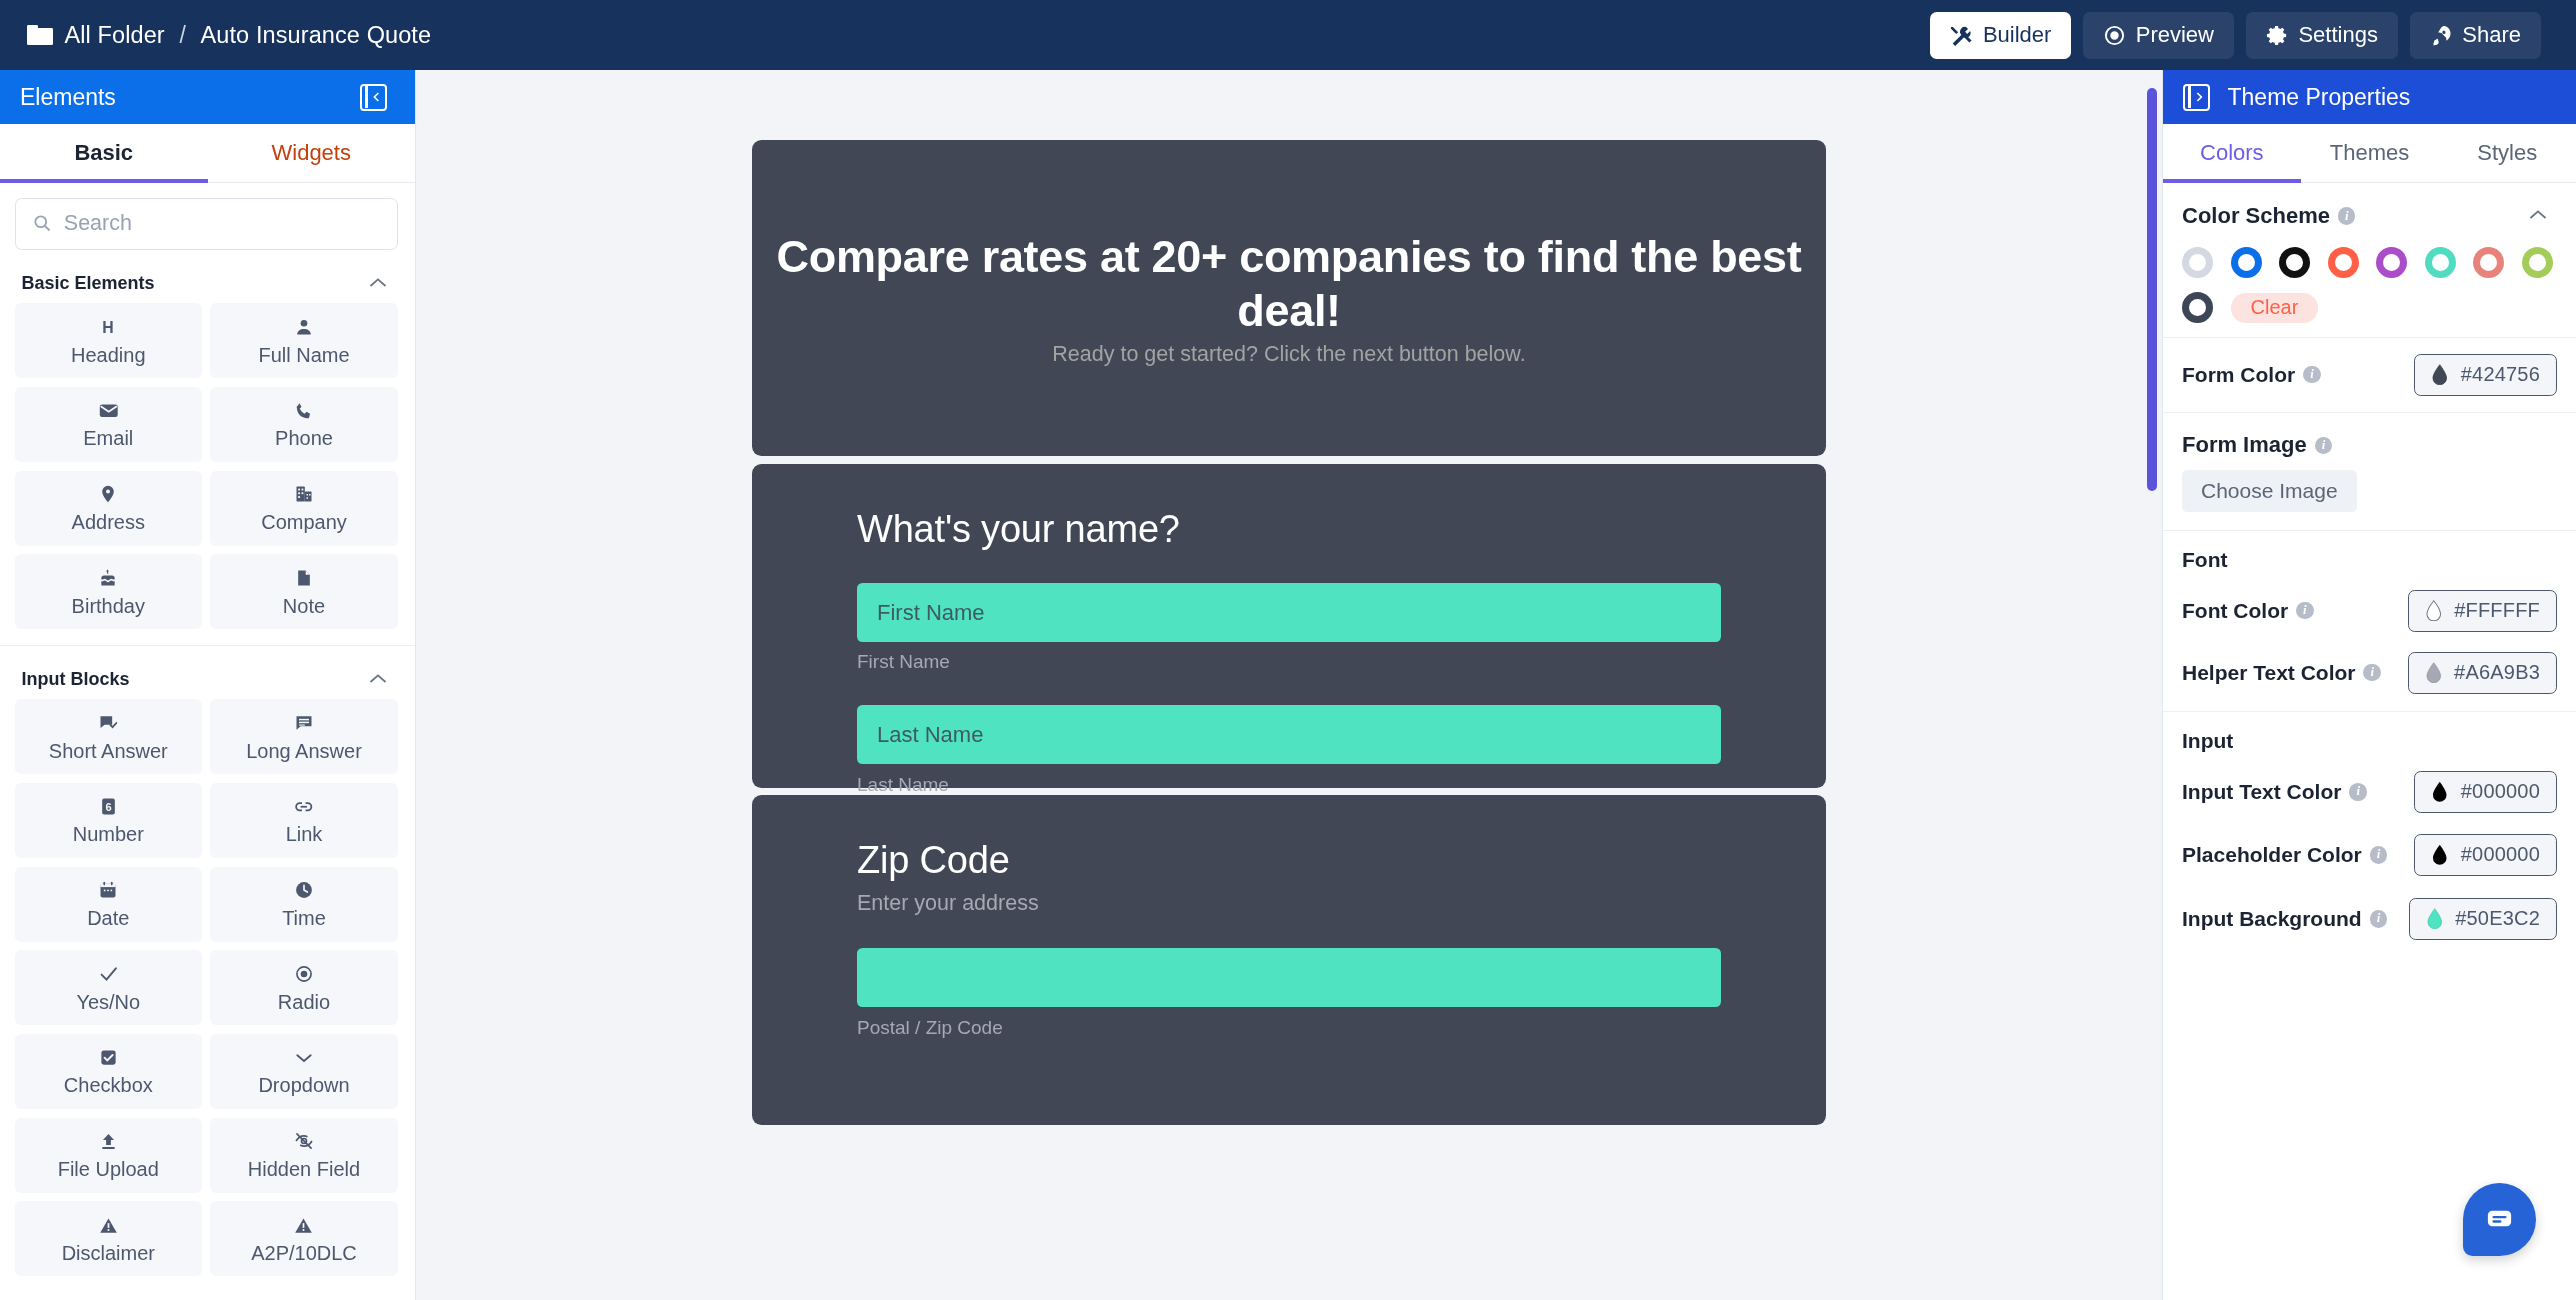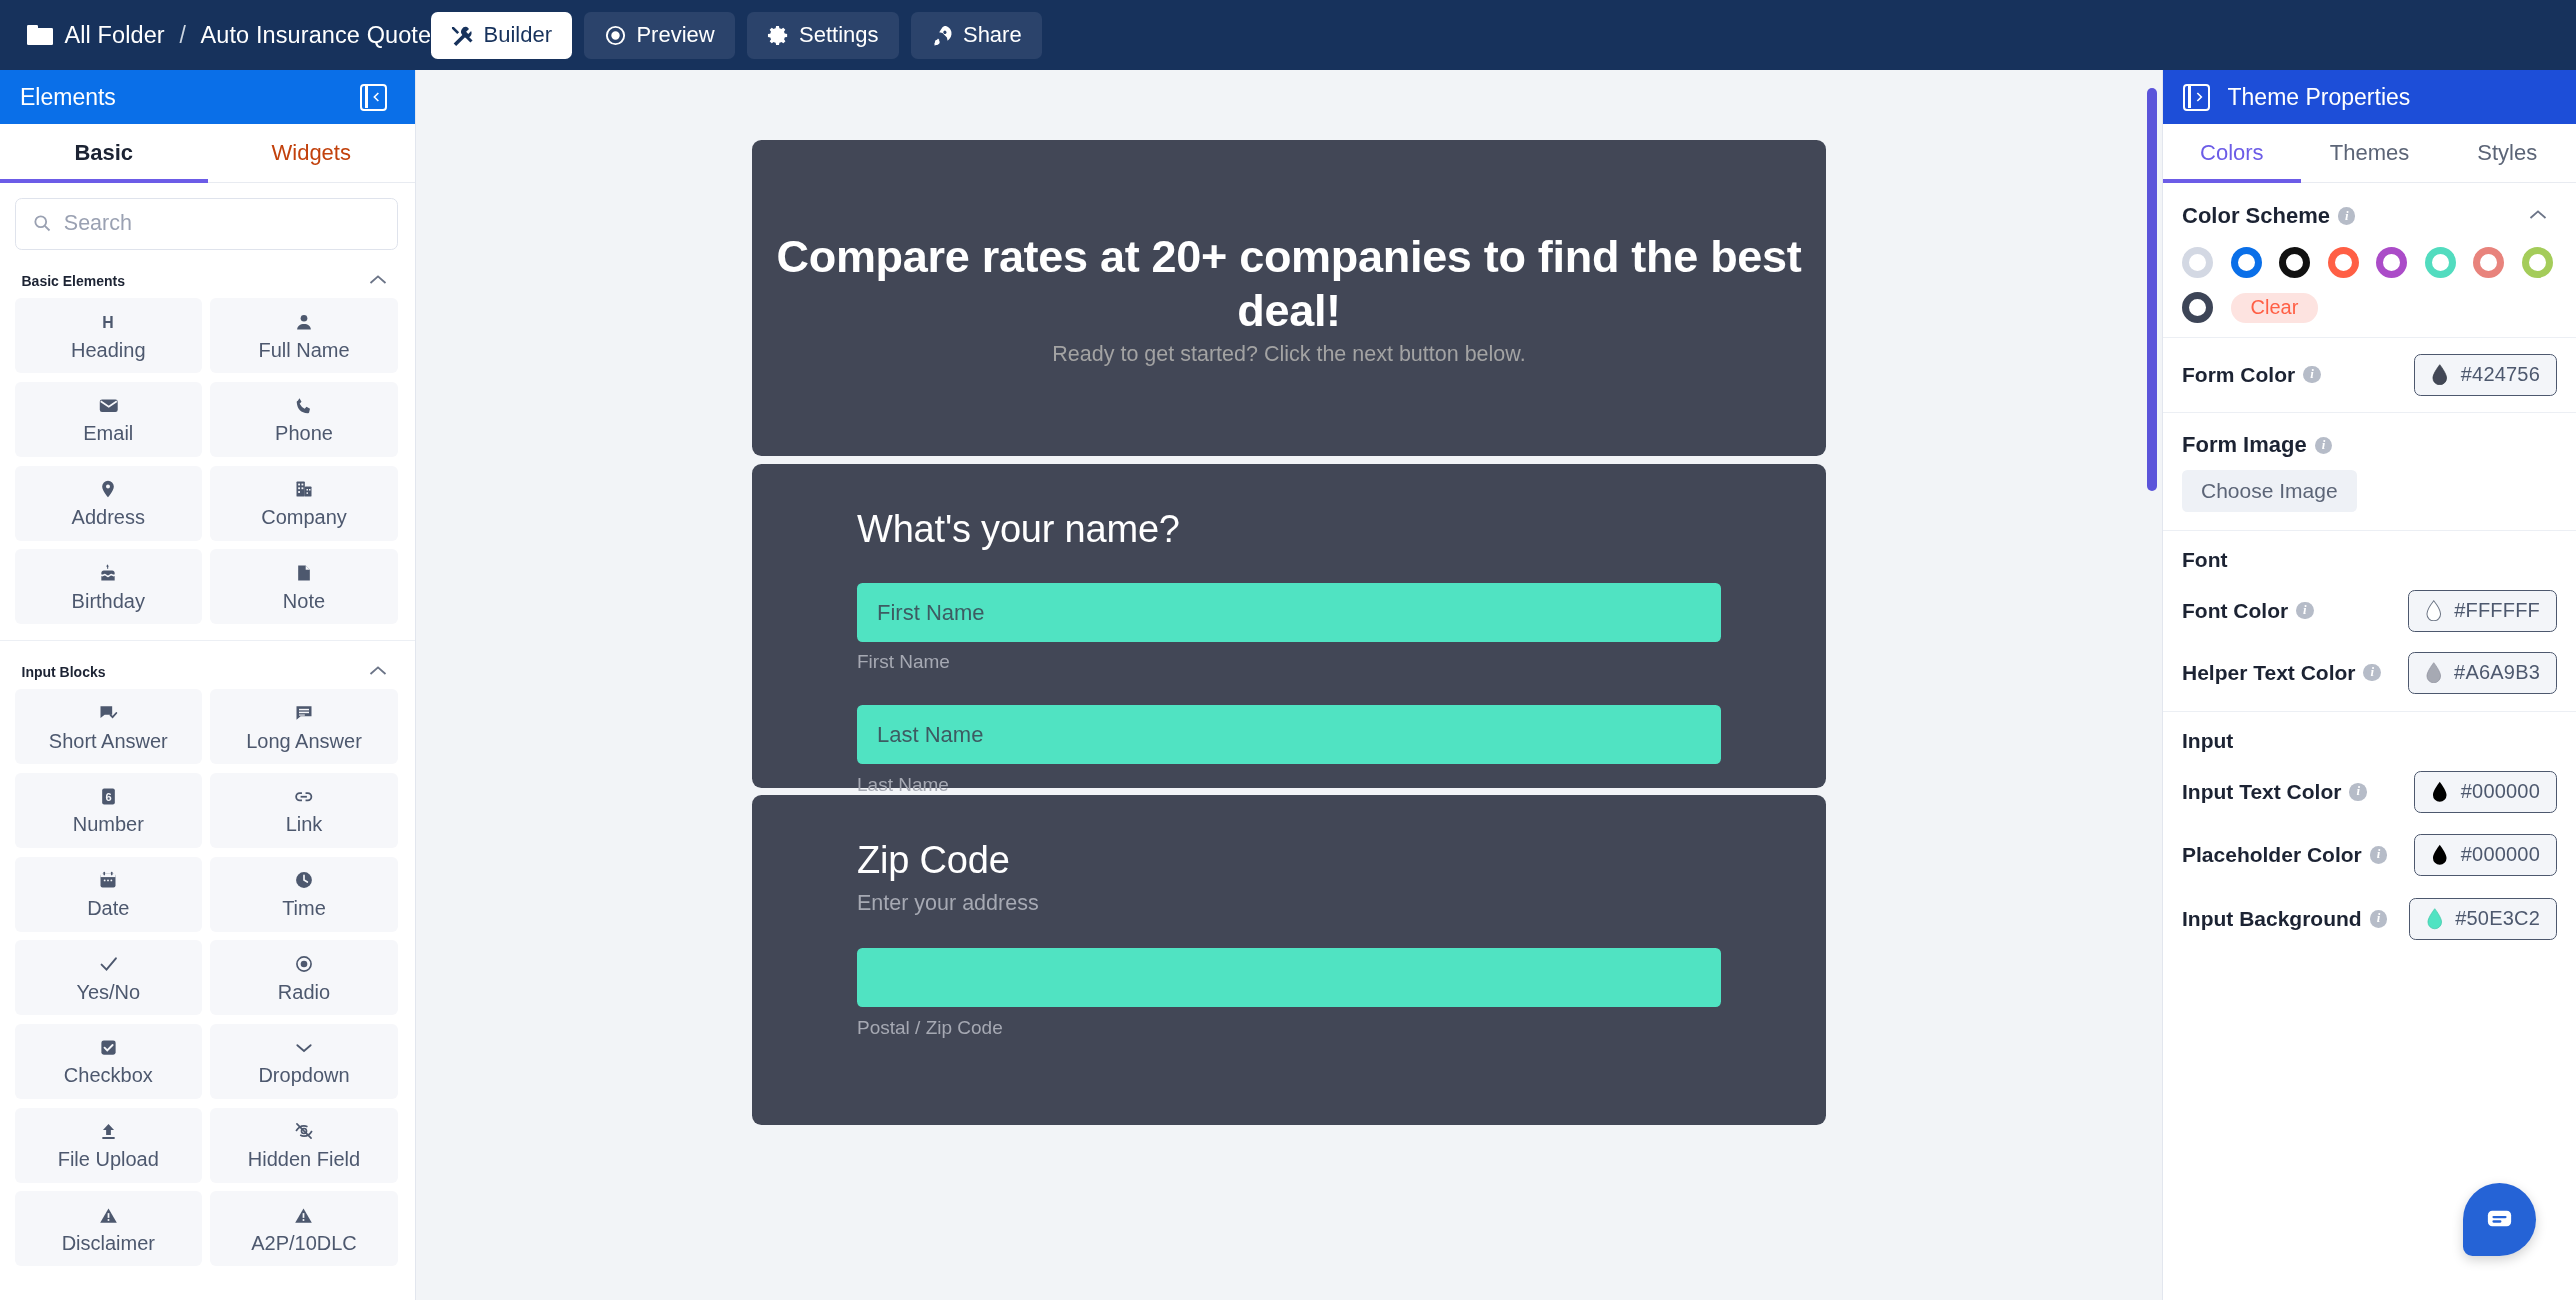--- a/index.html
+++ b/index.html
@@ -7,21 +7,21 @@
     width: 2576px; height: 1300px;
     font-family: "Liberation Sans", sans-serif;
     background: #ffffff; overflow: hidden;
   }
   .app { position: relative; width: 2576px; height: 1300px; }
 
   
   .topbar {
     position: absolute; left: 0; top: 0; width: 2576px; height: 70px;
     background: #17325c; display: flex; align-items: center;
-    padding: 0 35px 0 27px; justify-content: flex-start;
+    padding: 0 35px 0 27px; justify-content: space-between;
   }
   .breadcrumb { display: flex; align-items: center; gap: 12px; }
   .folder-icon { width: 25.5px; height: 20px; position: relative; display: block; }
   .folder-icon i {
     position: absolute; display: block; background: #fff;
   }
   .folder-icon i.tab-shape { left: 0; top: 0; width: 10.7px; height: 4.7px; border-radius: 1.3px 1.3px 0 0; }
   .folder-icon i.body-shape { left: 0; top: 3.4px; width: 25.5px; height: 17px; border-radius: 1.3px; }
   .bc-text { color: #fff; font-size: 23.5px; letter-spacing: 0.1px; }
   .bc-sep { color: #cbd5e1; font-size: 23px; font-weight: 300; padding: 0 2.7px; }
@@ -74,21 +74,21 @@
   .search-box input {
     border: 0; outline: 0; font-size: 21.5px; color: #1c2333;
     font-family: "Liberation Sans", sans-serif; flex: 1; background: transparent;
   }
   .search-box input::placeholder { color: #9aa1b2; }
 
   .sec-head {
     display: flex; align-items: center; justify-content: space-between;
     padding: 23px 27px 9.4px 21.5px;
   }
-  .sec-title { font-size: 14px; font-weight: 700; color: #1c2333; }
+  .sec-title { font-size: 18px; font-weight: 700; color: #1c2333; }
   .chev-up { cursor: pointer; }
 
   .grid {
     display: grid; grid-template-columns: 1fr 1fr; gap: 8.7px;
     padding: 0 17.5px 0 14.8px;
   }
   .el-card {
     background: #f6f7fa; border-radius: 6px; height: 75px;
     display: flex; flex-direction: column; align-items: center;
     justify-content: center; gap: 4.7px; cursor: pointer;

